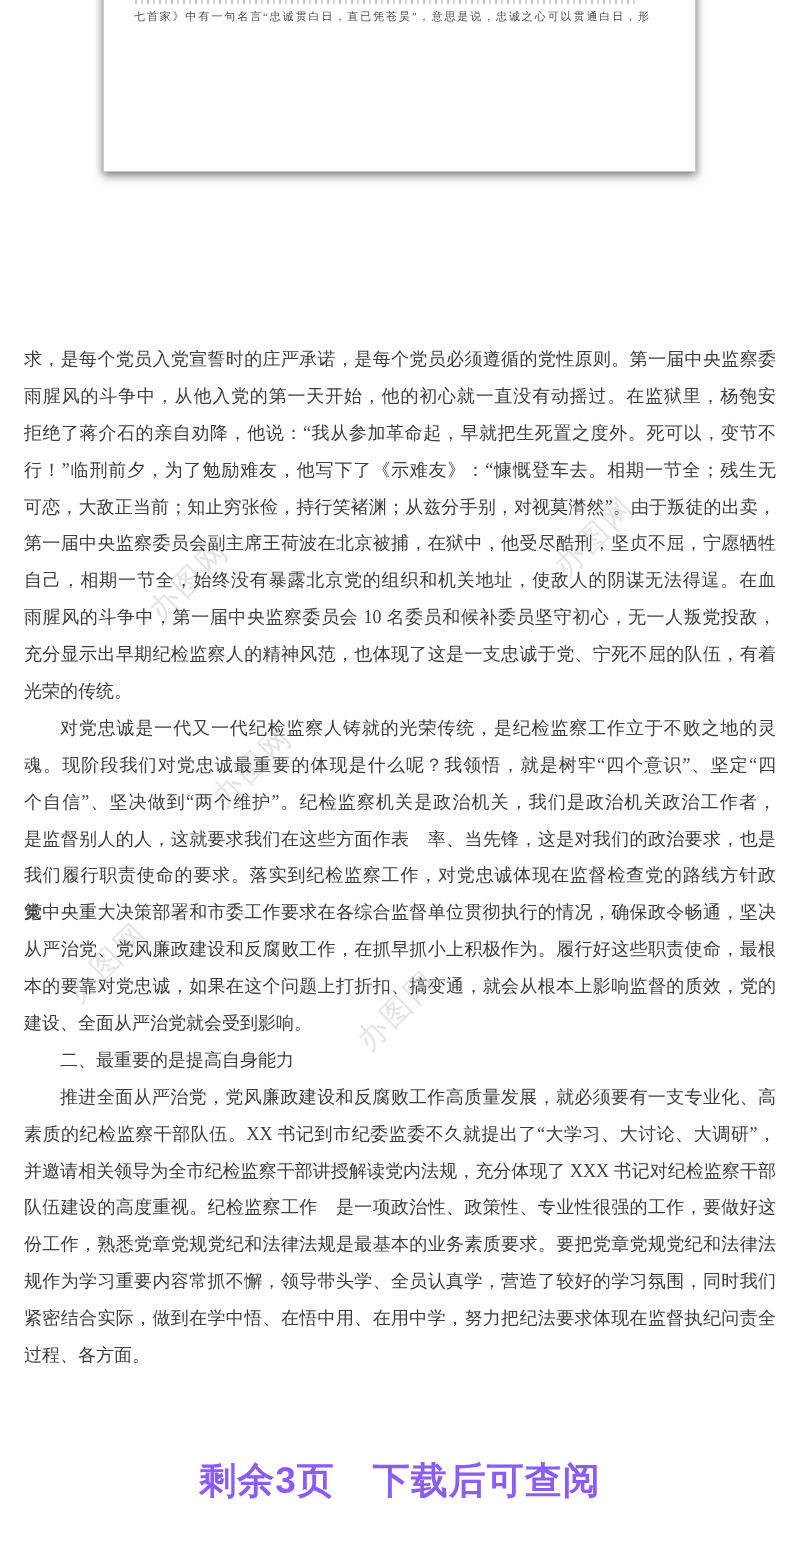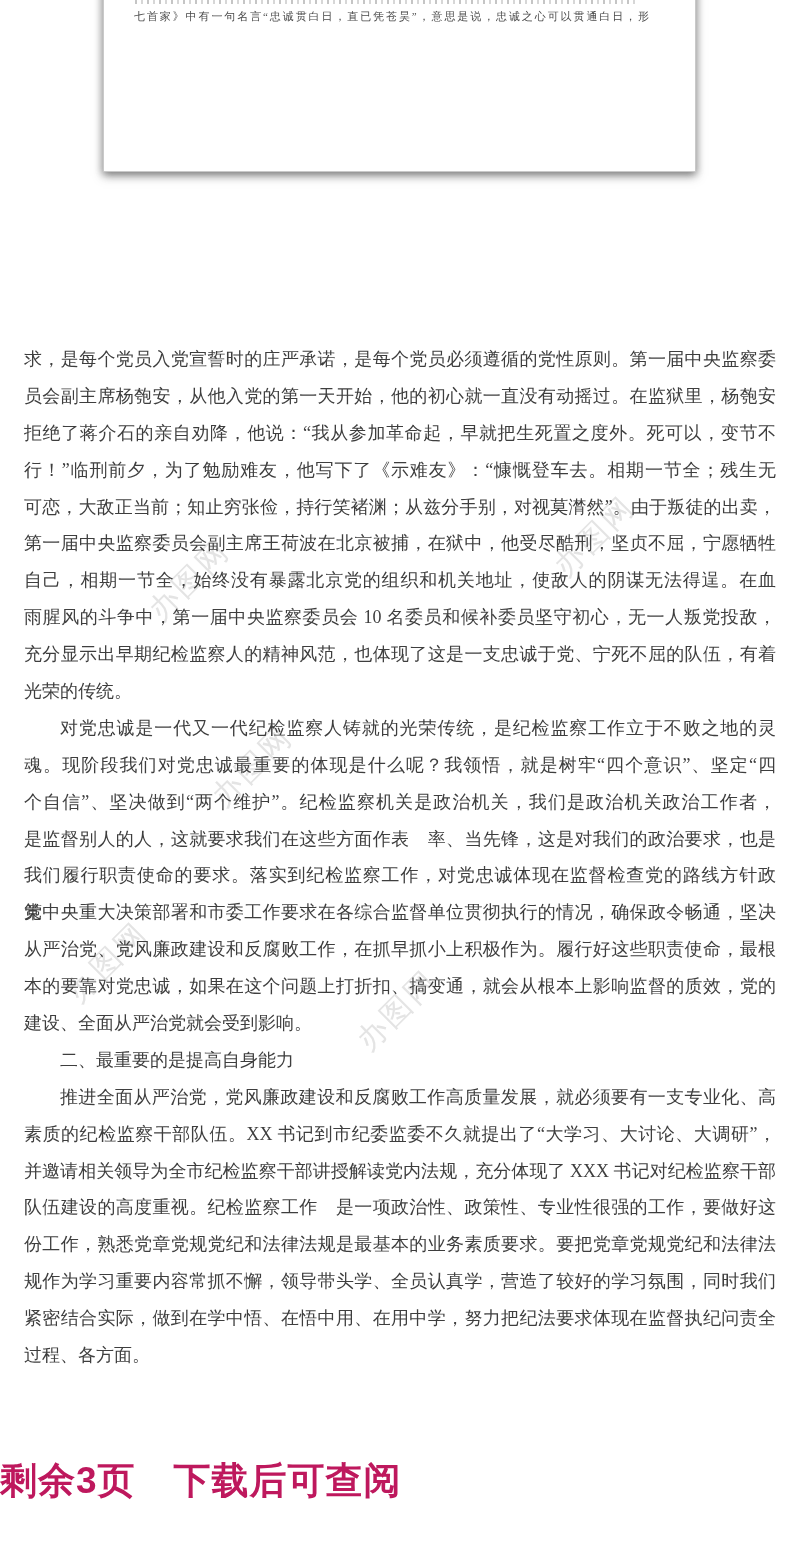--- a/index.html
+++ b/index.html
@@ -66,25 +66,26 @@
   .tline.indent{text-indent:2em;}
   .tline.heading{
     font-weight:normal;
     text-align-last:left;
     text-indent:2em;
   }
   
   .remaining-banner{
     position:absolute;
     left:0;top:1458px;width:800px;
+    text-align:center;
     font-family:"Liberation Sans","DejaVu Sans",sans-serif;
     font-weight:bold;
     font-size:37px;
     line-height:46px;
-    color:#be185d;
+    color:#8b5cf6;
     letter-spacing:1px;
     z-index:2;
   }
 </style>
 </head>
 <body>
 
 <div class="page">
 
   <div class="preview-card">
@@ -97,21 +98,21 @@
   <div id="wm-layer">
       <div class="wm" style="left: 140px; top: 560px; color: rgb(228, 228, 228);">办图网</div>
       <div class="wm" style="left: 545px; top: 516px; color: rgb(228, 228, 228);">办图网</div>
       <div class="wm" style="left: 203px; top: 746px; color: rgb(228, 228, 228);">办图网</div>
       <div class="wm" style="left: 58px; top: 942px; color: rgb(228, 228, 228);">办图网</div>
       <div class="wm" style="left: 348px; top: 990px; color: rgb(228, 228, 228);">办图网</div>
     </div>
 
   <div class="doc-body" id="doc-body">
       <div class="tline">求，是每个党员入党宣誓时的庄严承诺，是每个党员必须遵循的党性原则。第一届中央监察委</div>
-      <div class="tline">员会副主席杨匏安，从他入党的第一天开始，他的初心就一直没有动摇过。在监狱里，杨匏安</div>
+      <div class="tline">雨腥风的斗争中，从他入党的第一天开始，他的初心就一直没有动摇过。在监狱里，杨匏安</div>
       <div class="tline">拒绝了蒋介石的亲自劝降，他说：“我从参加革命起，早就把生死置之度外。死可以，变节不</div>
       <div class="tline">行！”临刑前夕，为了勉励难友，他写下了《示难友》：“慷慨登车去。相期一节全；残生无</div>
       <div class="tline">可恋，大敌正当前；知止穷张俭，持行笑褚渊；从兹分手别，对视莫潸然”。由于叛徒的出卖，</div>
       <div class="tline">第一届中央监察委员会副主席王荷波在北京被捕，在狱中，他受尽酷刑，坚贞不屈，宁愿牺牲</div>
       <div class="tline">自己，相期一节全，始终没有暴露北京党的组织和机关地址，使敌人的阴谋无法得逞。在血</div>
       <div class="tline">雨腥风的斗争中，第一届中央监察委员会 10 名委员和候补委员坚守初心，无一人叛党投敌，</div>
       <div class="tline">充分显示出早期纪检监察人的精神风范，也体现了这是一支忠诚于党、宁死不屈的队伍，有着</div>
       <div class="tline no-just">光荣的传统。</div>
       <div class="tline indent">对党忠诚是一代又一代纪检监察人铸就的光荣传统，是纪检监察工作立于不败之地的灵</div>
       <div class="tline">魂。现阶段我们对党忠诚最重要的体现是什么呢？我领悟，就是树牢“四个意识”、坚定“四</div>

